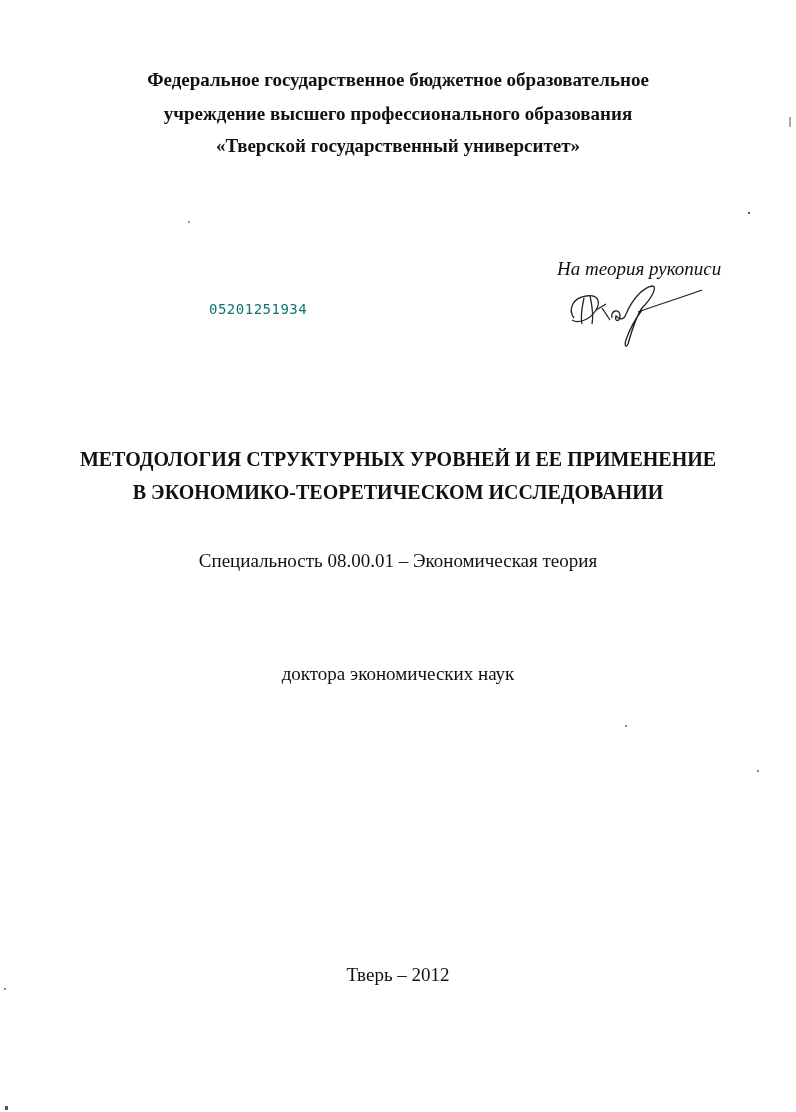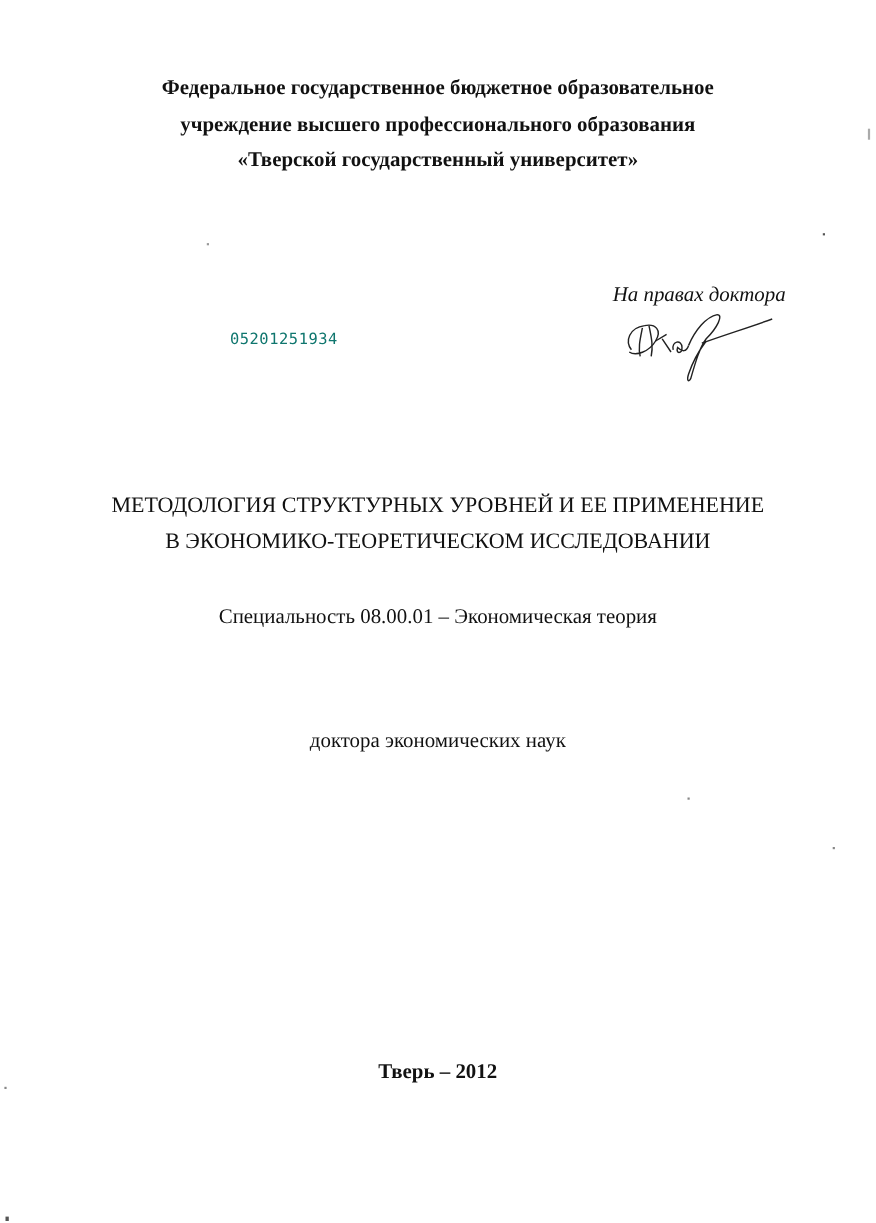--- a/index.html
+++ b/index.html
@@ -58,45 +58,45 @@
       top: 280px;
       width: 150px;
       height: 70px;
     }
     .author {
       font-size: 19px;
       font-weight: bold;
     }
     .title-line {
       font-size: 20px;
-      font-weight: normal;
+      font-weight: bold;
     }
     .regular {
       font-size: 19px;
       margin-top: 12px;
     }
     .city-year {
       font-size: 19px;
-      font-weight: bold;
+      font-weight: normal;
     }
     .speck {
       position: absolute;
       background: #555555;
     }
   </style>
 </head>
 <body>
 
 <div class="page">
 
   <div class="centered inst" style="top:70px;">Федеральное государственное бюджетное образовательное</div>
   <div class="centered inst" style="top:136px;">«Тверской государственный университет»</div>
   <div class="centered inst" style="top:104px;">учреждение высшего профессионального образования</div>
 
-  <div class="manuscript-note">На правах доктора</div>
+  <div class="manuscript-note">На теория рукописи</div>
 
   <div class="stamp-number">05201251934</div>
 
   <svg class="signature" viewBox="0 0 150 70">
     <path d="M14 38 C 8 30, 12 18, 26 16 C 36 14, 42 20, 36 30 C 30 40, 18 44, 12 40" fill="none" stroke="#222" stroke-width="1.3"></path>
     <path d="M24 18 C 22 28, 20 36, 22 44" fill="none" stroke="#222" stroke-width="1.3"></path>
     <path d="M30 16 C 32 26, 34 34, 32 44" fill="none" stroke="#222" stroke-width="1.3"></path>
     <path d="M36 30 L 46 24 M 42 28 L 50 40" fill="none" stroke="#222" stroke-width="1.3"></path>
     <path d="M52 38 C 50 30, 60 28, 60 36 C 60 42, 54 42, 56 36 C 60 40, 64 40, 66 34" fill="none" stroke="#222" stroke-width="1.3"></path>
     <path d="M66 34 C 72 20, 82 8, 92 6 C 98 6, 92 18, 82 28 C 76 36, 72 50, 68 64 C 66 68, 64 66, 66 60 C 70 48, 76 38, 82 30" fill="none" stroke="#222" stroke-width="1.3"></path>

